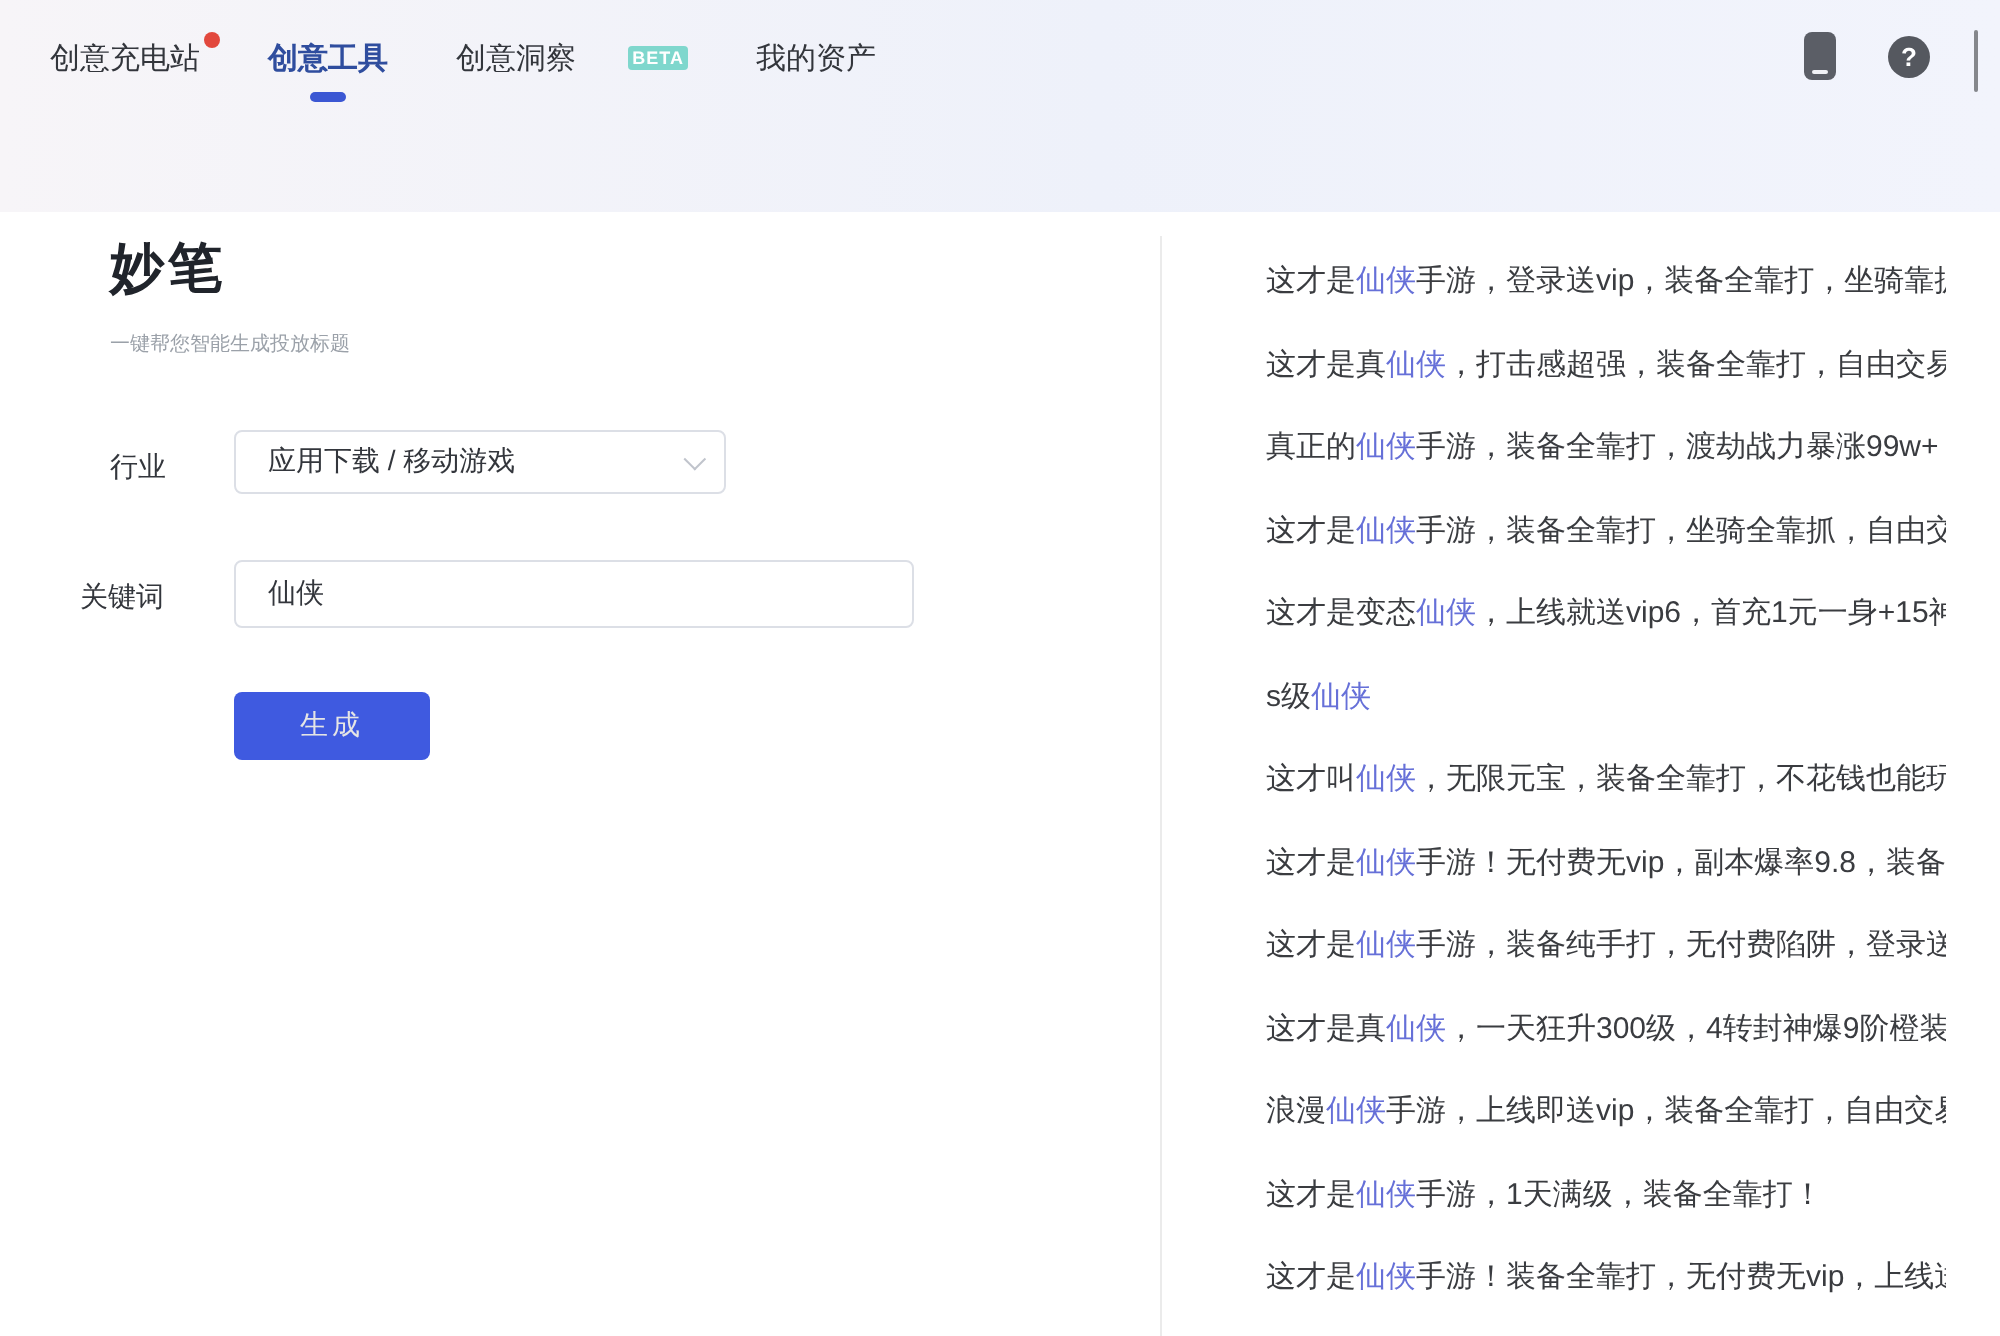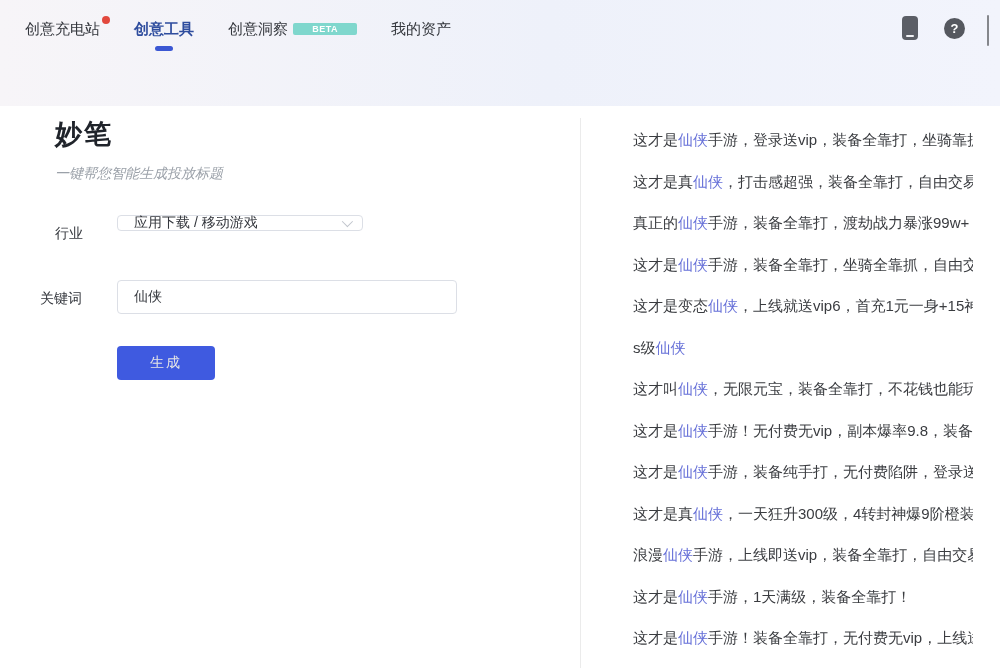--- a/index.html
+++ b/index.html
@@ -17,21 +17,21 @@
   .nav-item.active { color: #2f4d9e; font-weight: bold; }
   .nav-dot {
     position: absolute; right: -10px; top: -4px; width: 8px; height: 8px;
     border-radius: 50%; background: #e2483d;
   }
   .nav-underline {
     position: absolute; left: 50%; transform: translateX(-50%); bottom: -12px;
     width: 18px; height: 5px; border-radius: 3px; background: #3b57d3;
   }
   .nav-badge {
-    display: inline-block; margin-left: 1px; padding: 1px 19px; vertical-align: 2px;
+    display: inline-block; margin-left: 22px; padding: 1px 2px; vertical-align: 2px;
     background: #7fd7cd; color: #ffffff; font-size: 9px; font-weight: bold;
     border-radius: 2px; letter-spacing: .5px;
   }
   .header-icons { position: absolute; right: 35px; top: 16px; display: flex; align-items: center; gap: 26px; }
   .phone-icon { width: 16px; height: 24px; background: #5b5e66; border-radius: 4px; position: relative; cursor: pointer; }
   .phone-icon::after {
     content: ""; position: absolute; left: 4px; right: 4px; bottom: 3px; height: 2px;
     background: #f0f1f5; border-radius: 1px;
   }
   .help-icon {
@@ -39,28 +39,28 @@
     font-size: 13px; font-weight: bold; display: flex; align-items: center; justify-content: center;
     cursor: pointer;
   }
   .scrollbar-thumb {
     position: absolute; right: 11px; top: 15px; width: 2px; height: 31px;
     background: #85878c; border-radius: 1px; cursor: pointer;
   }
 
   
   .page-title { position: absolute; left: 55px; top: 116px; font-size: 27px; font-weight: bold; color: #20242b; letter-spacing: 2px; }
-  .page-subtitle { position: absolute; left: 55px; top: 165px; font-size: 14px; color: #9ba1a9; font-style: italic; }
+  .page-subtitle { position: absolute; left: 55px; top: 165px; font-size: 10px; color: #9ba1a9; }
 
   .field-label { position: absolute; font-size: 14px; color: #33363c; }
   .label-industry { left: 55px; top: 225px; }
   .label-keyword { left: 40px; top: 290px; }
 
   .select-box {
-    position: absolute; left: 117px; top: 215px; width: 246px; height: 16px;
+    position: absolute; left: 117px; top: 215px; width: 246px; height: 32px;
     border: 1px solid #dcdfe6; border-radius: 4px; background: #ffffff;
     display: flex; align-items: center; padding: 0 12px 0 16px; cursor: pointer;
   }
   .select-box .select-value { flex: 1; font-size: 14px; color: #33363c; white-space: nowrap; overflow: hidden; }
   .chevron {
     width: 8px; height: 8px; border-right: 1.5px solid #c0c4cc; border-bottom: 1.5px solid #c0c4cc;
     transform: rotate(45deg) translateY(-2px); flex: none;
   }
 
   .keyword-input {

